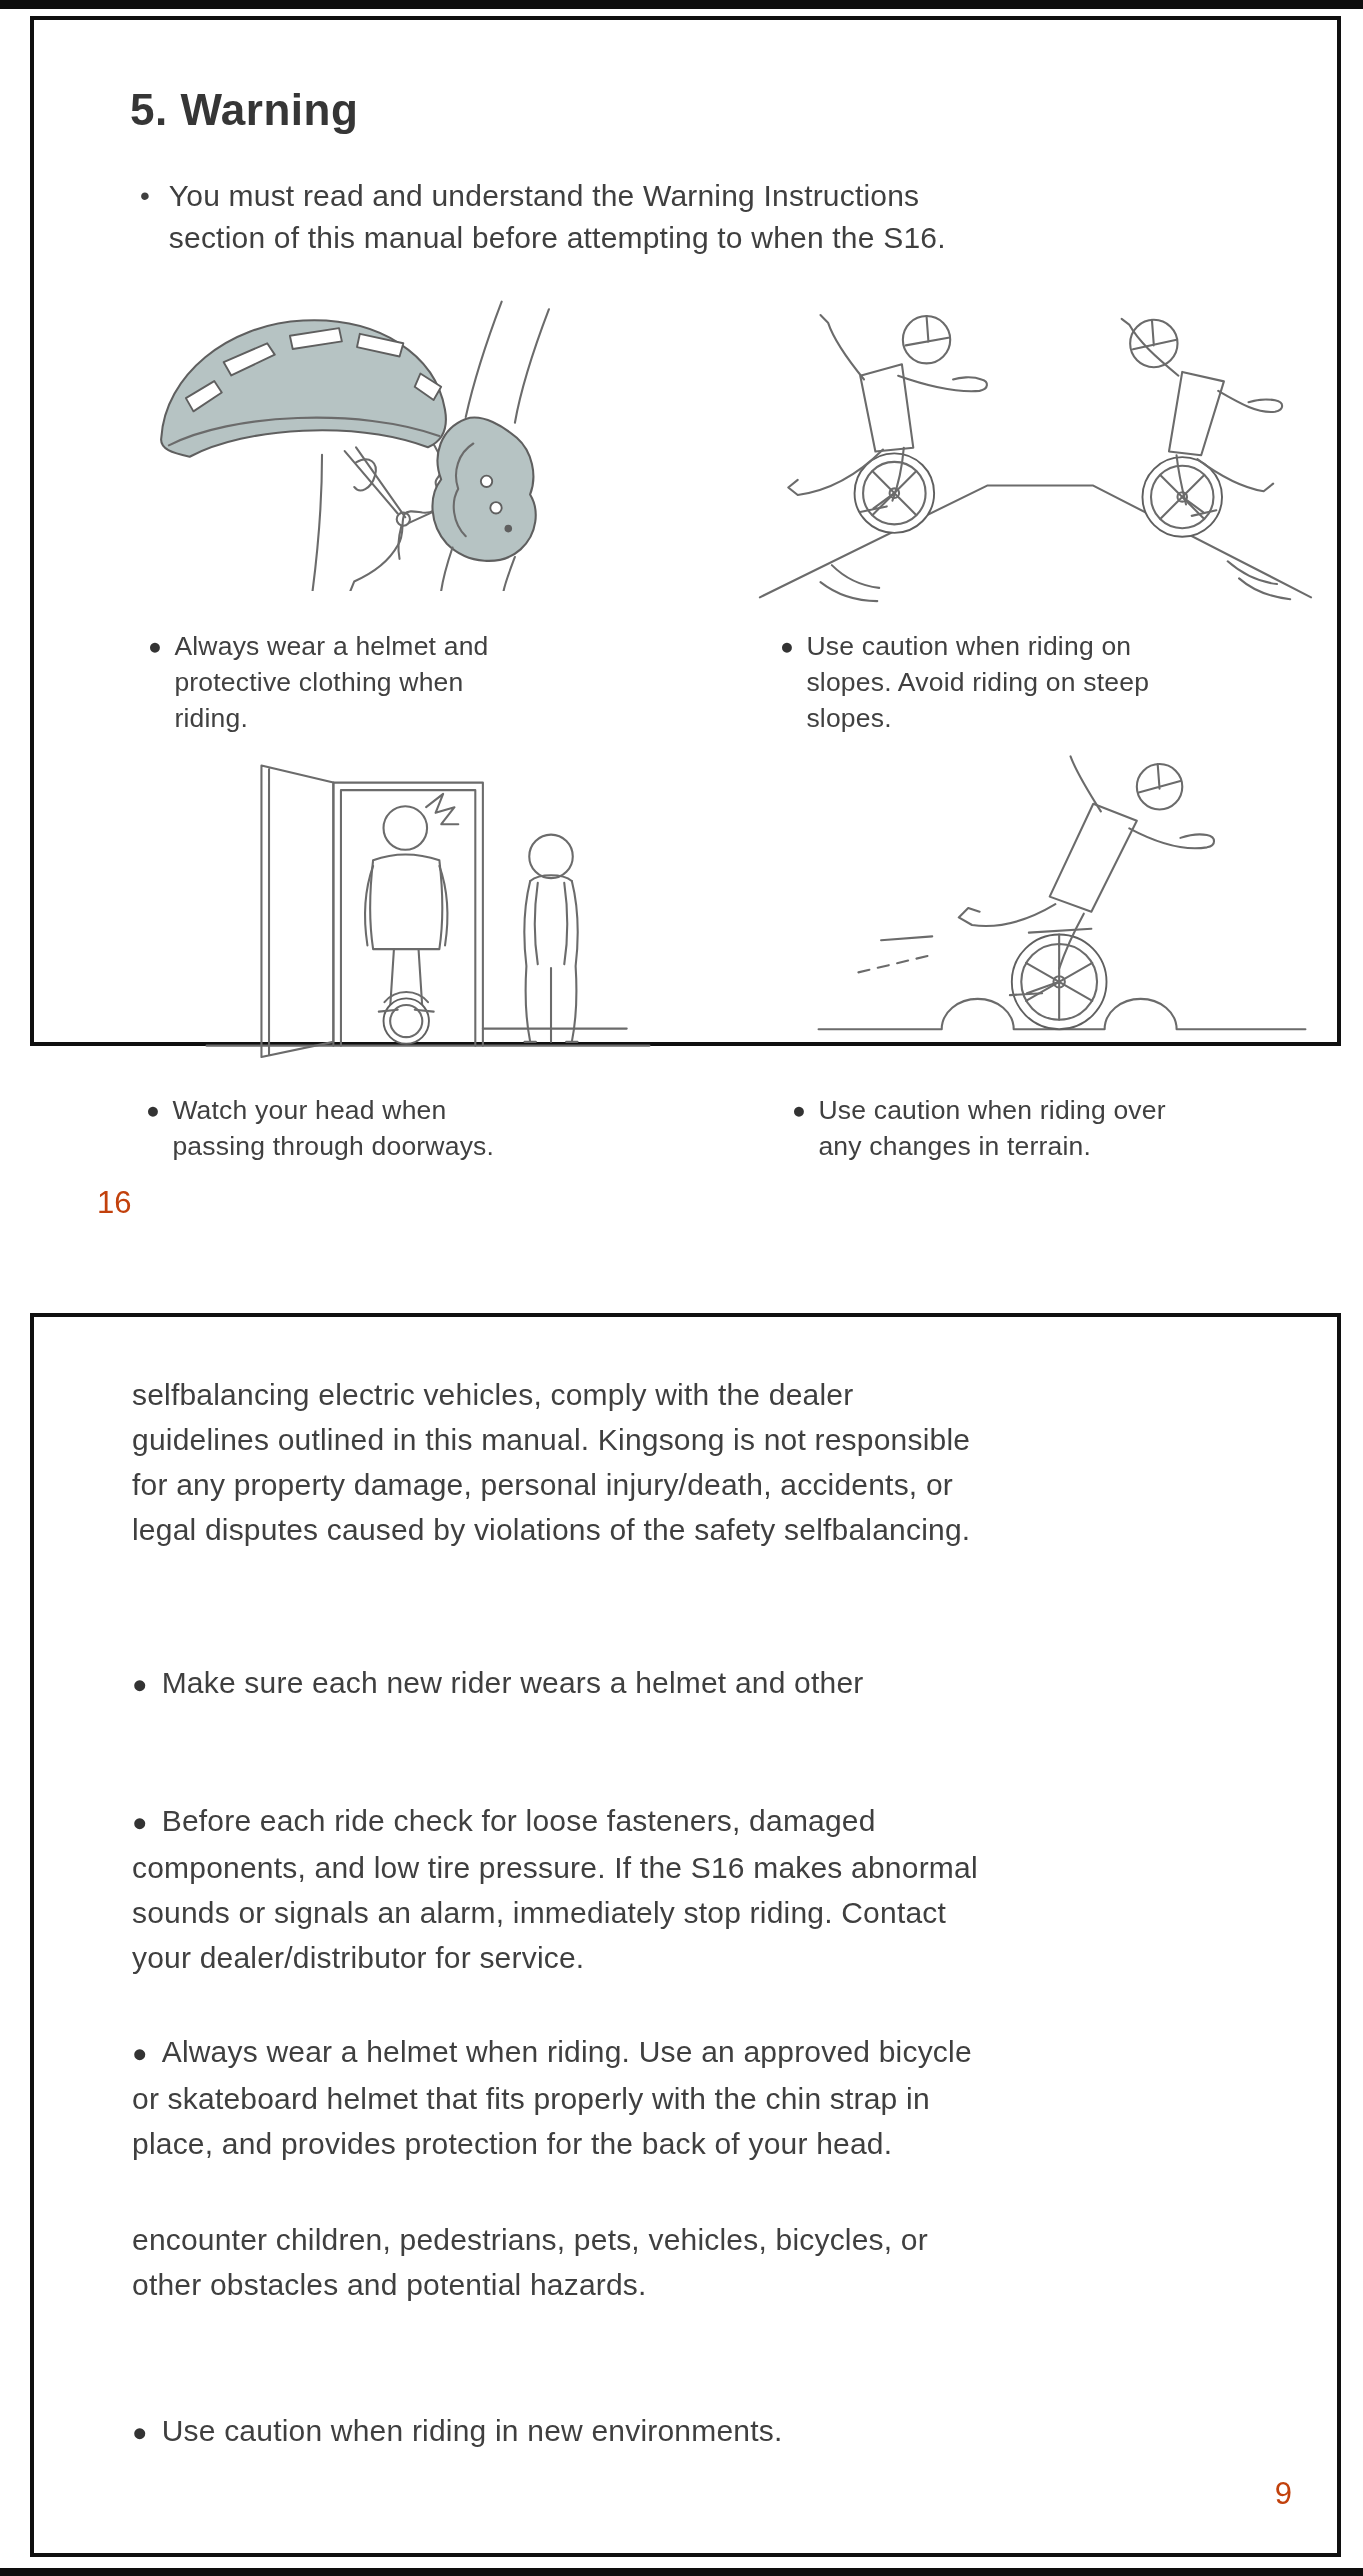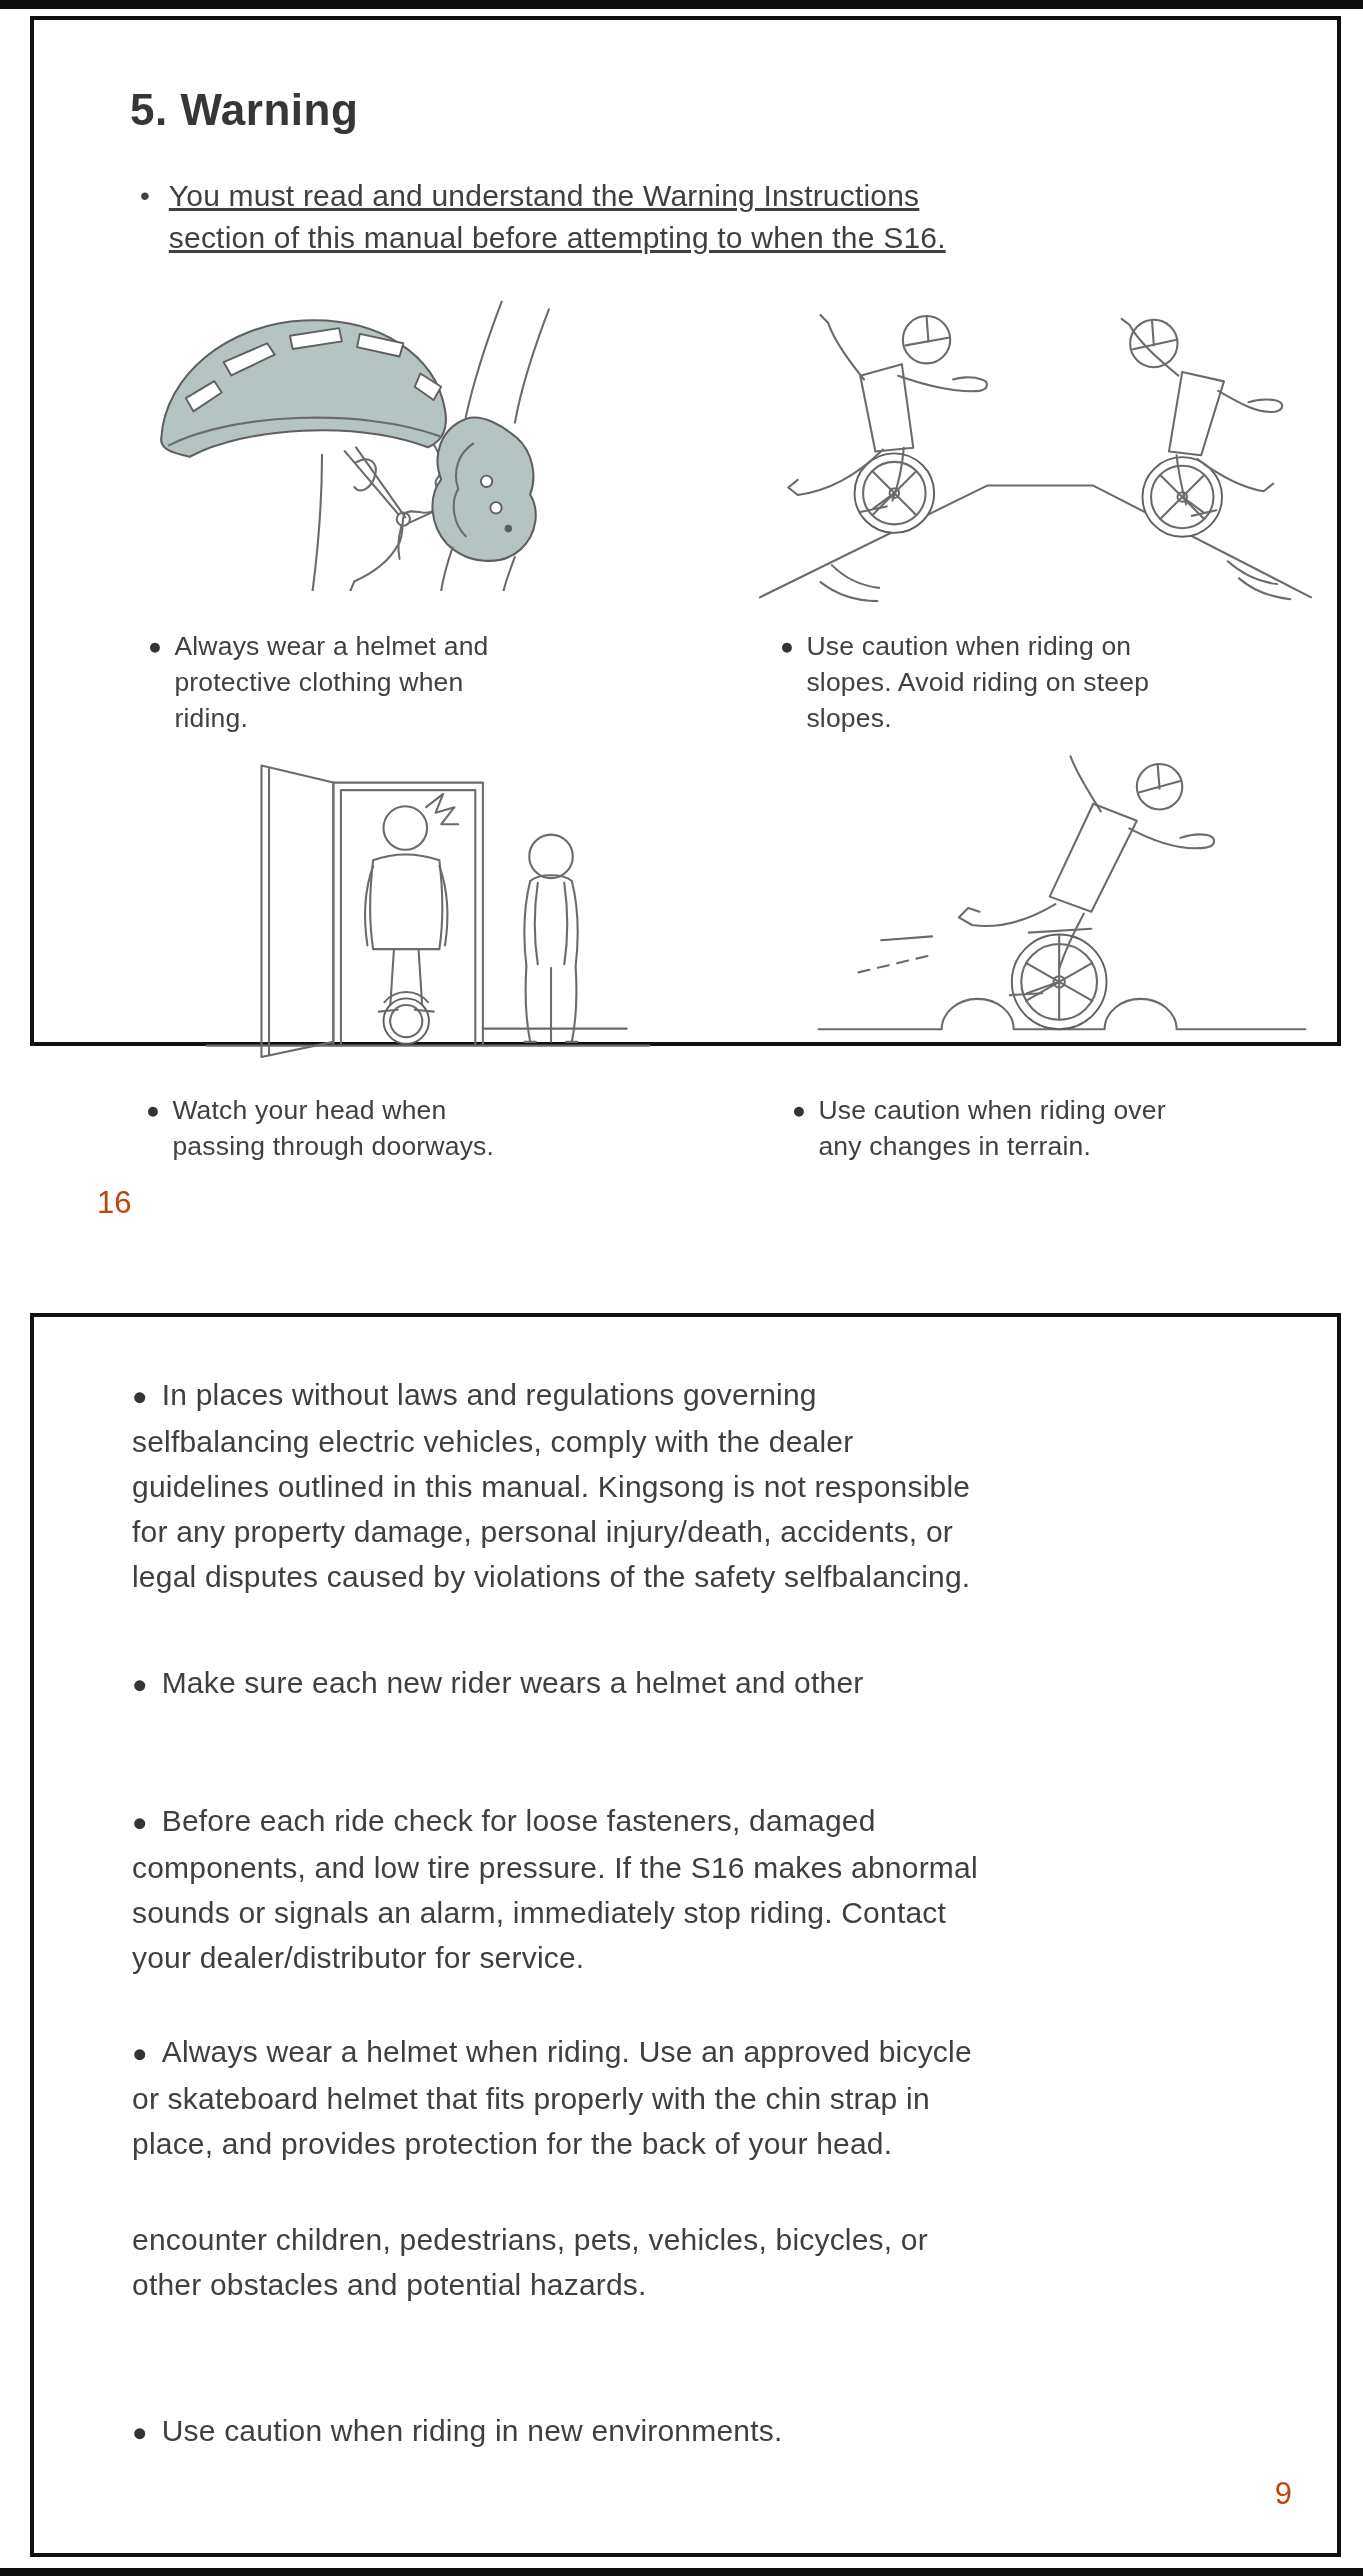--- a/index.html
+++ b/index.html
@@ -17,21 +17,21 @@
   }
   #page16{top:16px;height:1030px;}
   #page9{top:1313px;height:1244px;}
 
   .heading{
     position:absolute;left:96px;top:68px;margin:0;
     font-size:44px;font-weight:700;color:#363636;letter-spacing:0.5px;line-height:1;
   }
   .intro{position:absolute;left:106px;top:155px;display:flex;}
   .intro .mark{font-size:28px;line-height:42px;margin-right:19px;}
-  .intro .lines{font-size:30px;line-height:42px;letter-spacing:0.2px;text-decoration:underline;}
+  .intro .lines{font-size:30px;line-height:42px;letter-spacing:0.2px;}
   .line{display:block;}
 
   .fig{position:absolute;}
   #fig1{left:106px;top:276px;width:417px;height:295px;}
   #fig2{left:720px;top:261px;width:561px;height:322px;}
   #fig3{left:165px;top:734px;width:458px;height:307px;}
   #fig4{left:777px;top:725px;width:502px;height:307px;}
   .fig svg{display:block;width:100%;height:100%;}
 
   .caption{position:absolute;display:flex;font-size:26.5px;line-height:36px;color:#404040;letter-spacing:0.2px;}
@@ -213,21 +213,20 @@
       <span class="line">any changes in terrain.</span>
     </span>
   </div>
 
   <div class="pagenum" id="pn16">16</div>
 </section>
 
 <section class="page" id="page9">
 
   <p class="para" id="para0">
-    <span class="line"><span class="dot">●</span><span>In places without laws and regulations governing</span></span>
     <span class="line">selfbalancing electric vehicles, comply with the dealer</span>
     <span class="line">guidelines outlined in this manual. Kingsong is not responsible</span>
     <span class="line">for any property damage, personal injury/death, accidents, or</span>
     <span class="line">legal disputes caused by violations of the safety selfbalancing.</span>
   </p>
 
   <p class="para" id="para1">
     <span class="line"><span class="dot">●</span><span>Make sure each new rider wears a helmet and other</span></span>
   </p>
 

